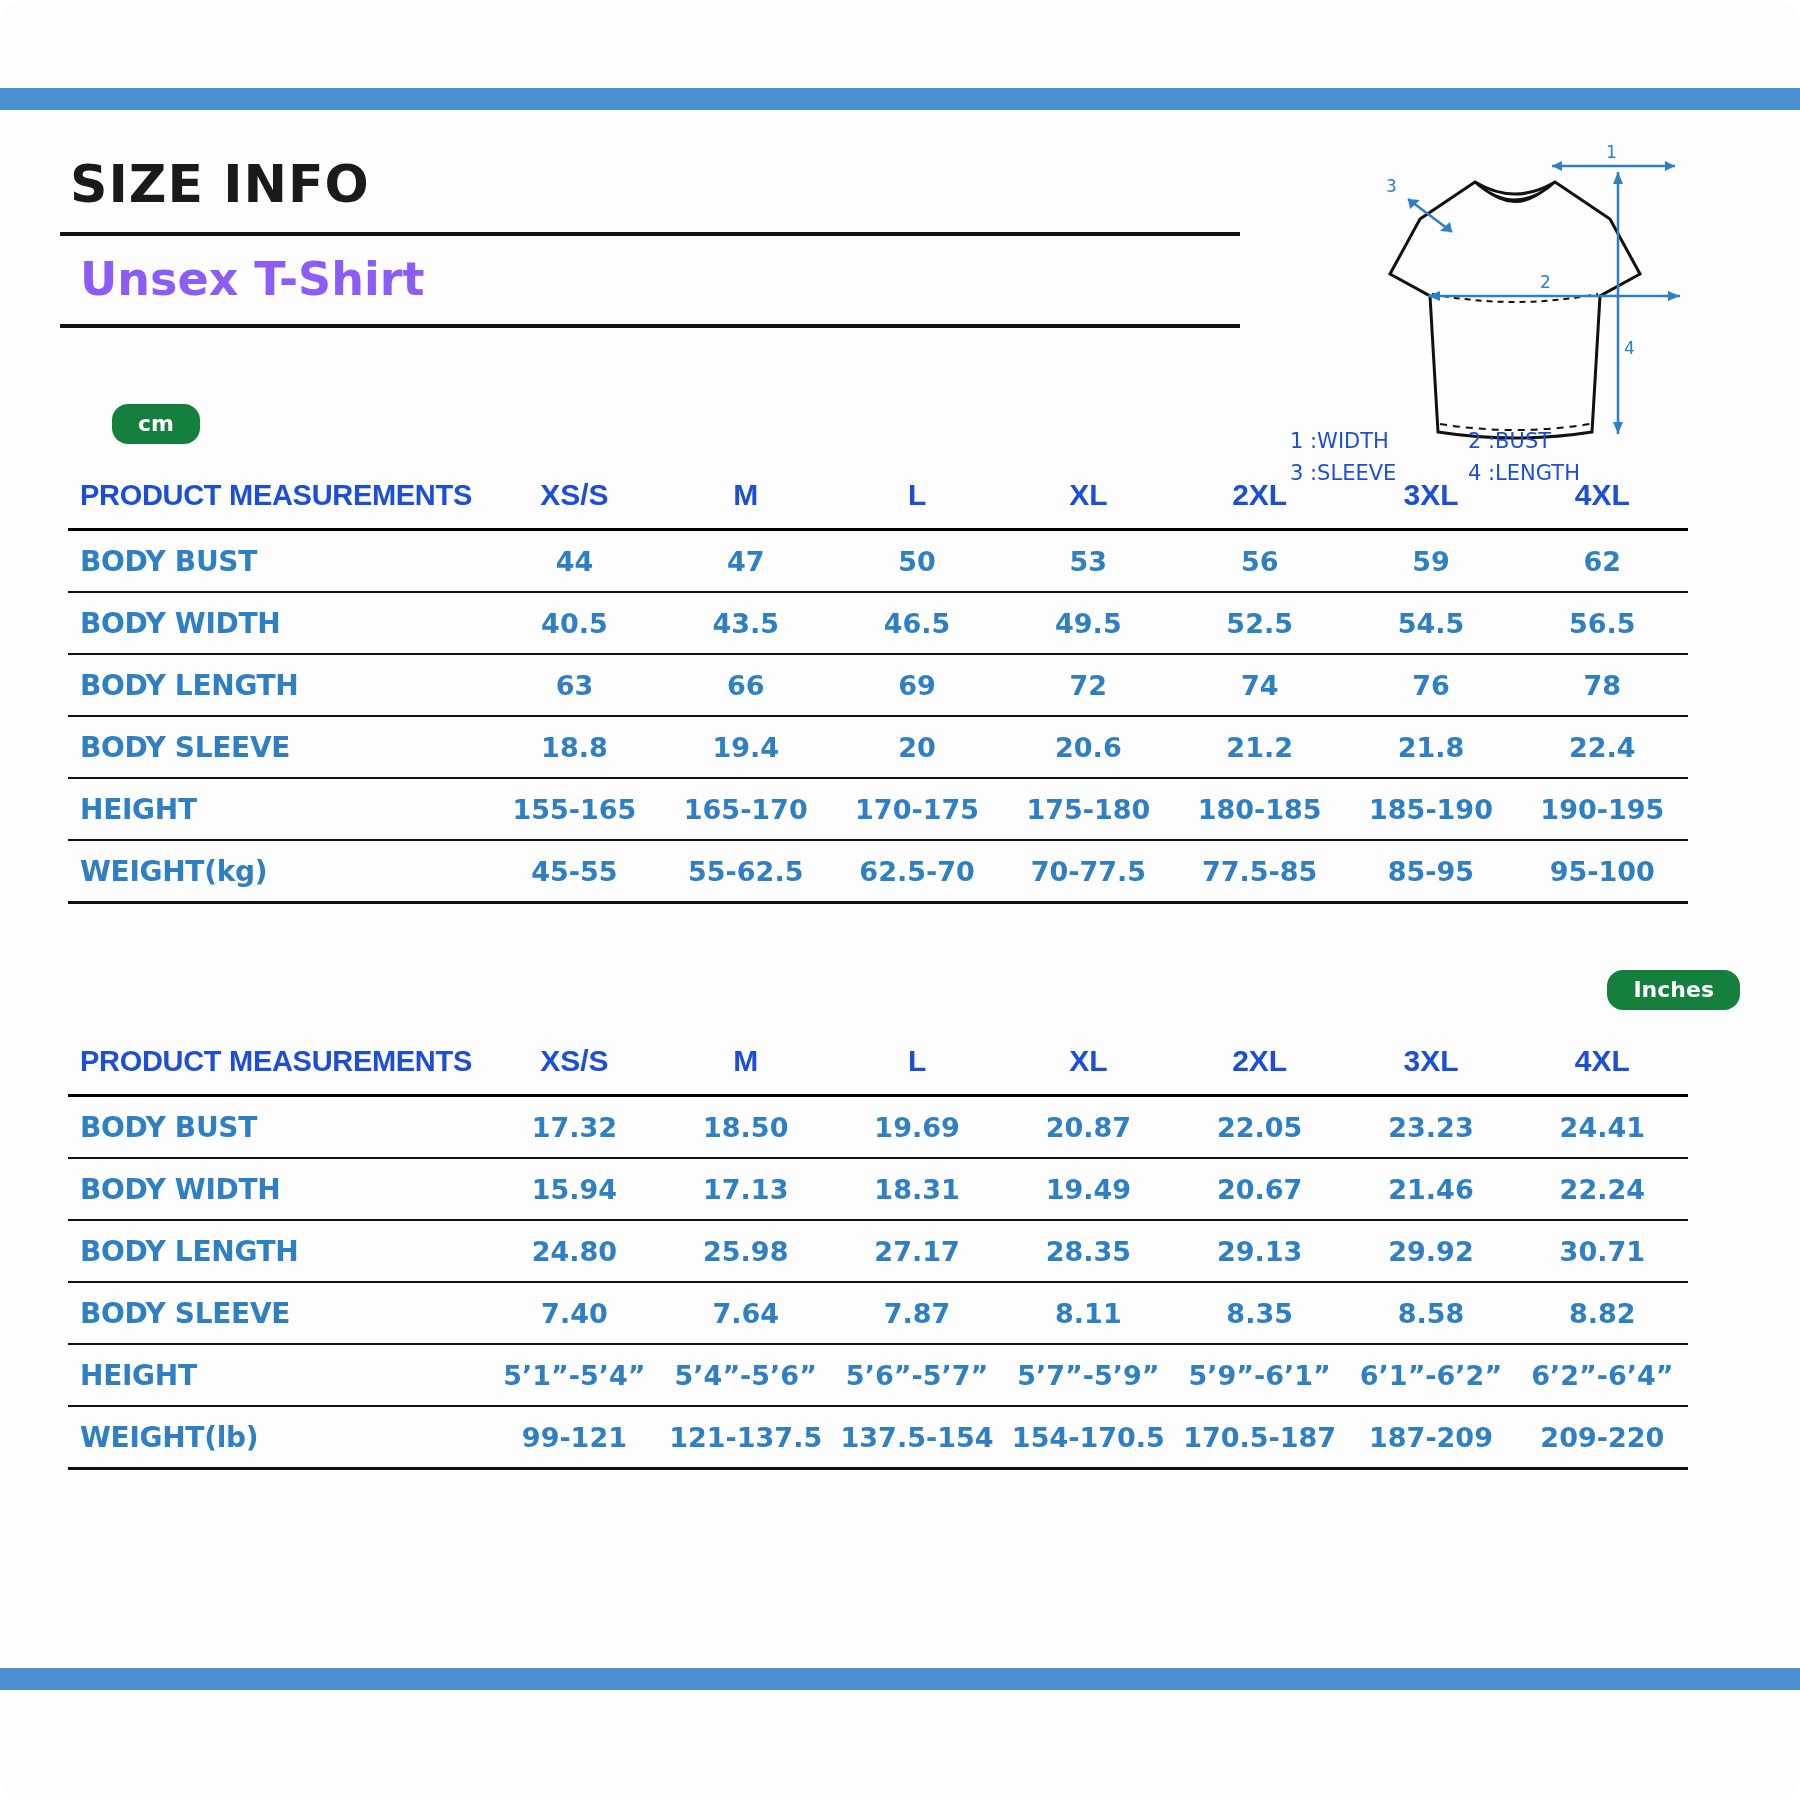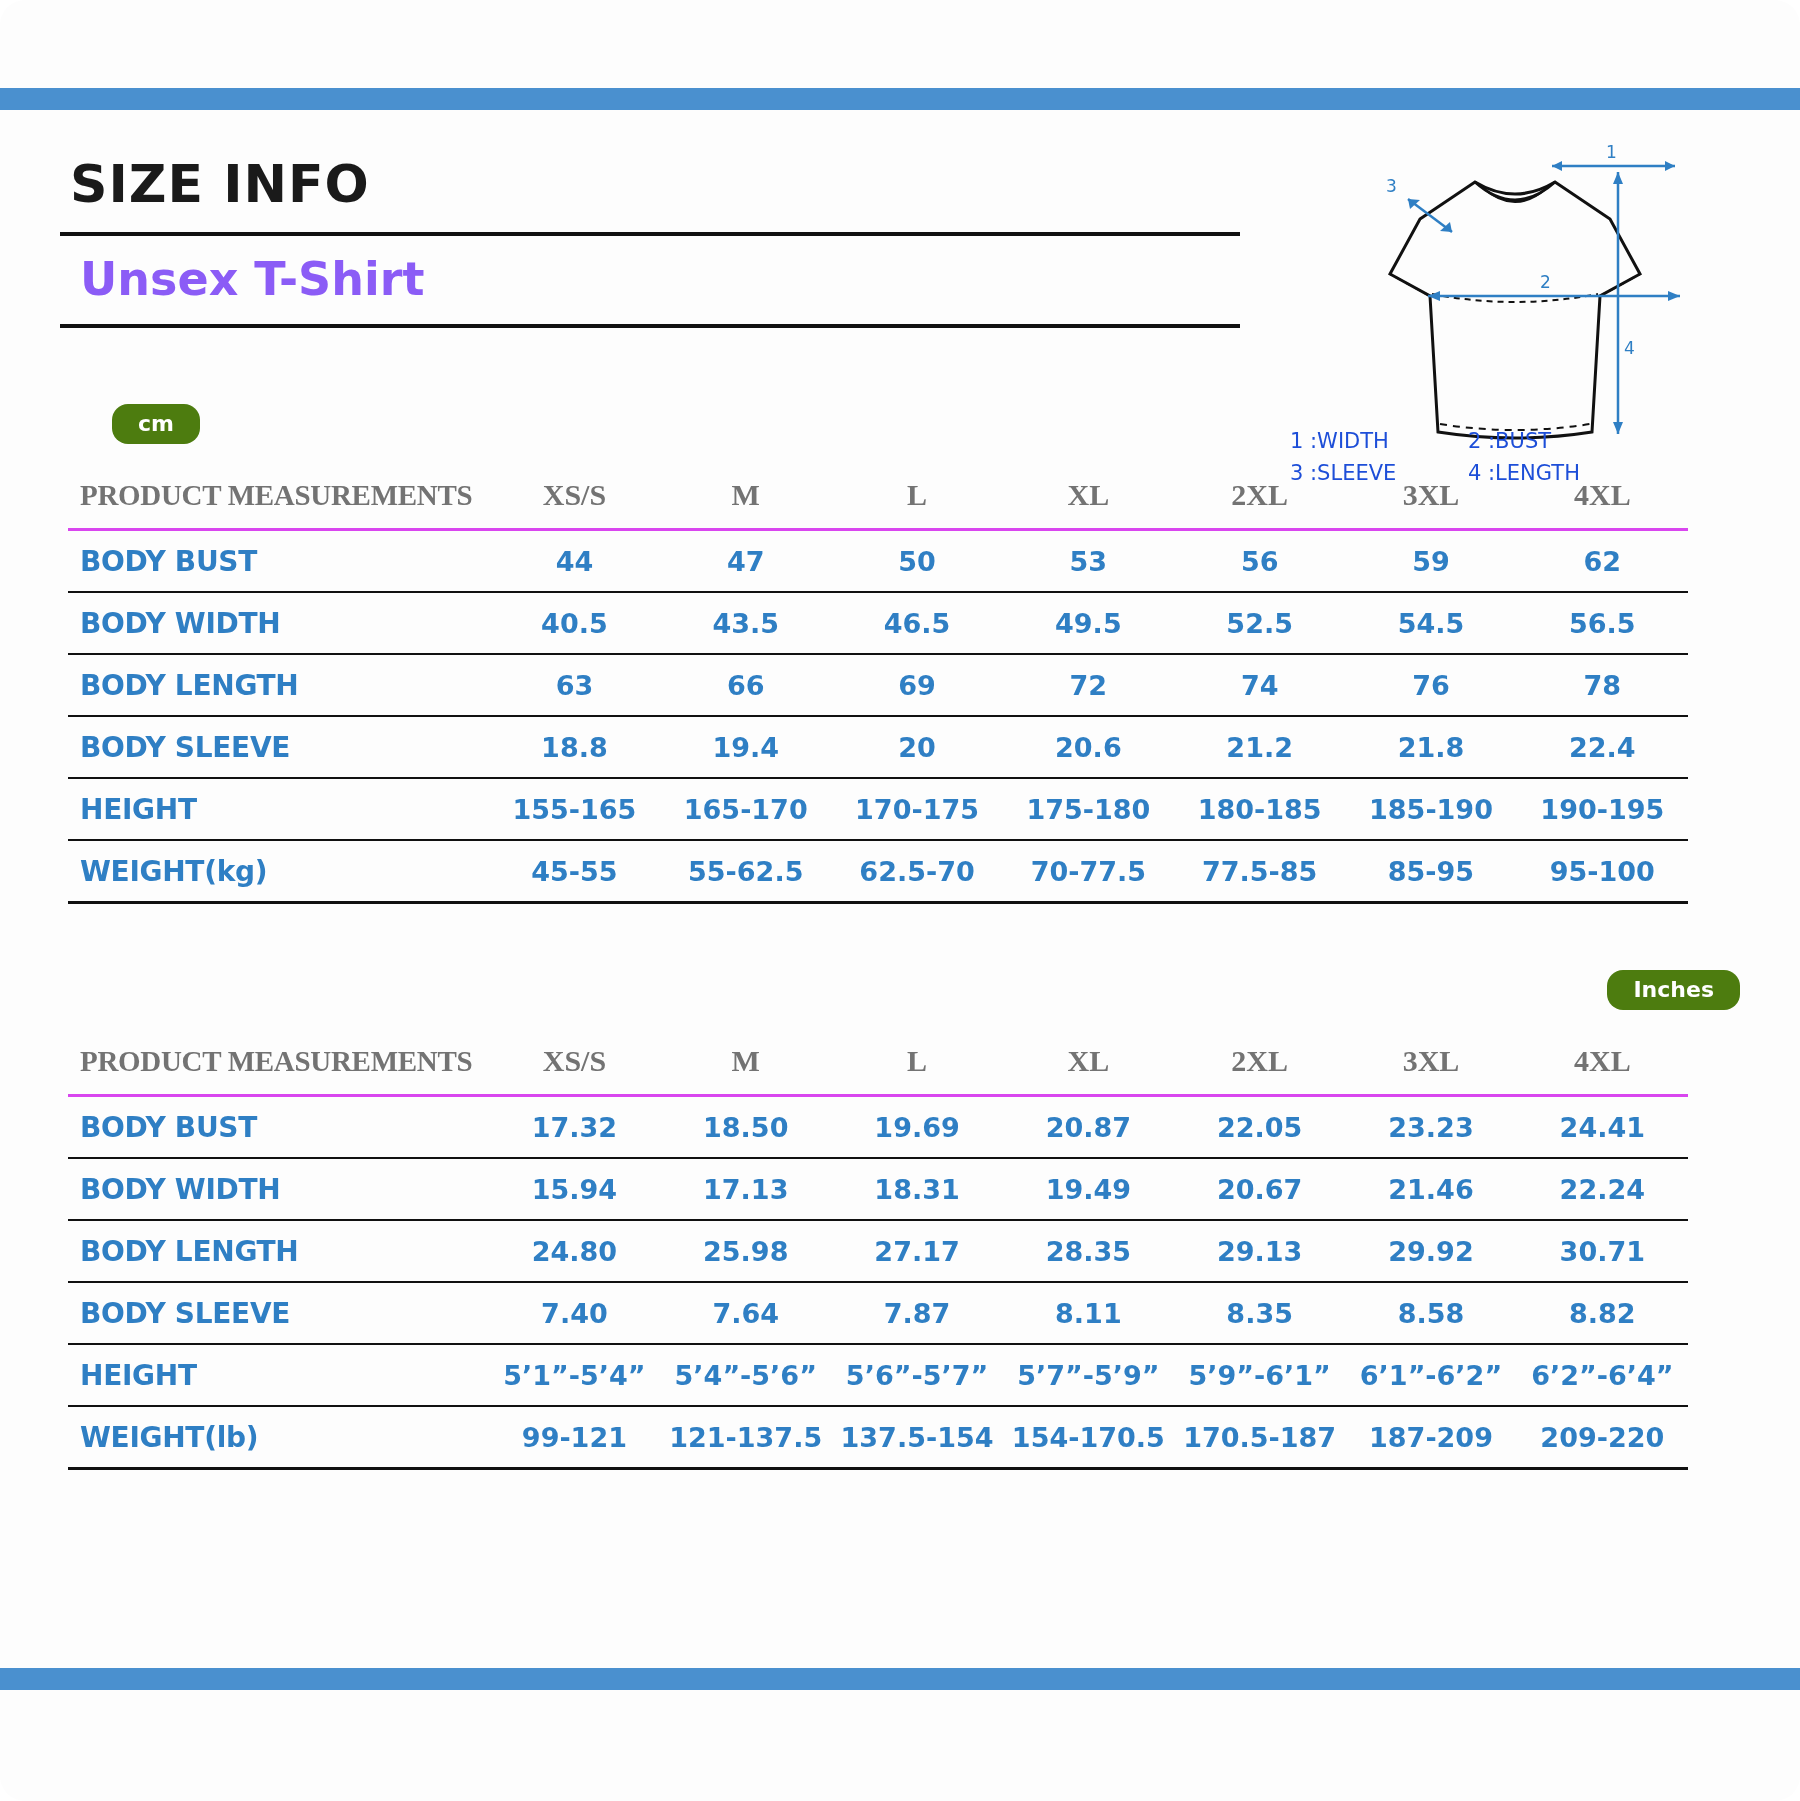--- a/index.html
+++ b/index.html
@@ -89,21 +89,21 @@
   .legend-row {
     display: flex;
   }
   .legend-col {
     width: 178px;
   }
 
   
   .unit-badge {
     display: inline-block;
-    background: #4d7c0f;
+    background: #15803d;
     color: #ffffff;
     font-family: "DejaVu Sans", sans-serif;
     font-weight: bold;
     font-size: 22px;
     padding: 7px 26px 8px 26px;
     border-radius: 16px;
     margin-left: 52px;
   }
   .badge-wrap { margin-bottom: 18px; }
   .badge-wrap.second { margin-top: 66px; text-align: right; }
@@ -116,25 +116,25 @@
     margin-left: 8px;
   }
   table.size-table th,
   table.size-table td {
     text-align: center;
     padding: 0;
     height: 60px;
     vertical-align: middle;
   }
   table.size-table thead th {
-    font-family: Liberation Serif, serif;
+    font-family: Liberation Sans, sans-serif;
     font-weight: bold;
     font-size: 30px;
-    color: #737373;
-    border-bottom: 3px solid #d946ef;
+    color: #1d4ed8;
+    border-bottom: 3px solid #000000;
     height: 66px;
   }
   table.size-table thead th.first {
     text-align: left;
     padding-left: 12px;
     font-size: 29px;
     letter-spacing: -0.3px;
   }
   table.size-table tbody td {
     font-family: "DejaVu Sans", sans-serif;

